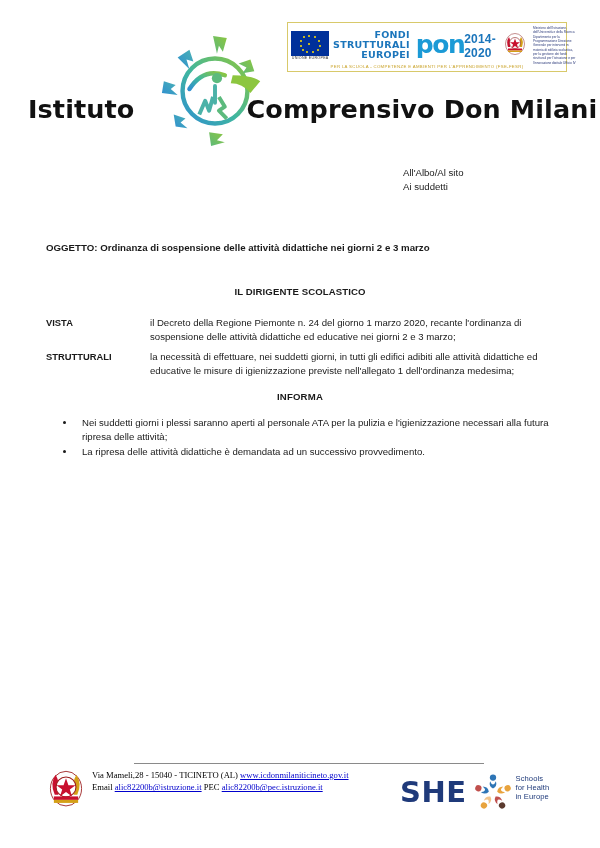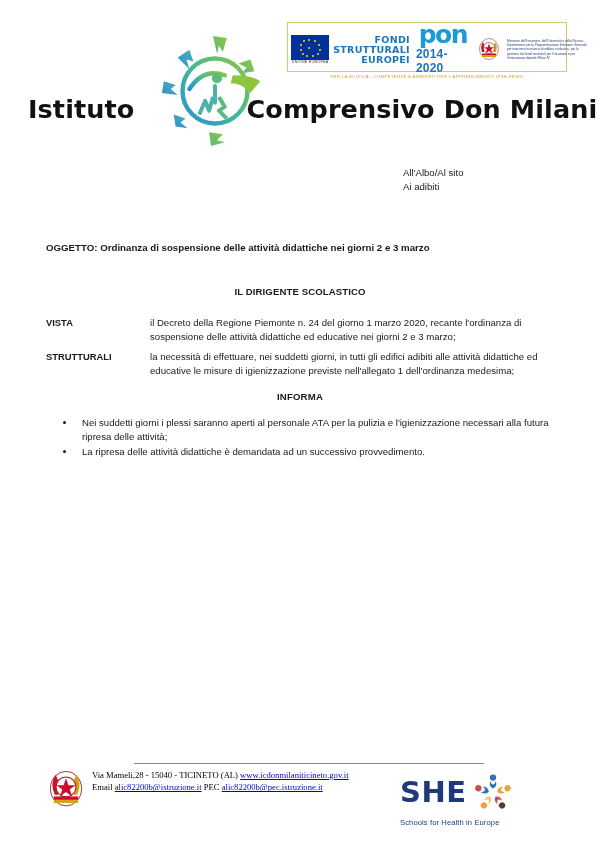--- a/index.html
+++ b/index.html
@@ -68,21 +68,21 @@
     text-align: right;
     line-height: 1.02;
     color: #1b75bb;
     font-weight: bold;
     font-size: 9.5px;
     letter-spacing: .3px;
     font-family: "DejaVu Sans", sans-serif;
   }
   .pon-logo {
     display: flex;
-    flex-direction: column;
+    flex-direction: row;
     align-items: center;
     margin-left: 2px;
   }
   .pon-word {
     font-size: 25px;
     font-weight: bold;
     color: #1b9ad6;
     line-height: .82;
     letter-spacing: -1.5px;
     font-family: "DejaVu Sans", sans-serif;
@@ -252,21 +252,21 @@
   .footer-text a {
     color: #0000cc;
     text-decoration: underline;
   }
   .she-logo {
     position: absolute;
     right: 4px;
     top: 8px;
     width: 150px;
     display: flex;
-    flex-direction: column;
+    flex-direction: row;
     align-items: flex-start;
   }
   .she-row { display: flex; align-items: center; }
   .she-word {
     font-family: "DejaVu Sans", sans-serif;
     font-size: 29px;
     font-weight: bold;
     color: #1f3a7a;
     letter-spacing: .5px;
     line-height: .95;
@@ -372,21 +372,21 @@
   <div class="school-title">
     <span class="t-first">Istituto</span><span>Comprensivo Don Milani</span>
   </div>
 </div>
 
 <div class="doc">
 
 
   <div class="recipients">
     <div>All'Albo/Al sito</div>
-    <div>Ai adibiti</div>
+    <div>Ai suddetti</div>
   </div>
 
   <div class="oggetto">OGGETTO: Ordinanza di sospensione delle attività didattiche nei giorni 2 e 3 marzo</div>
 
   <div class="center-head">IL DIRIGENTE SCOLASTICO</div>
 
   <div class="clause">
     <div class="clause-label">VISTA</div>
     <div class="clause-body">il Decreto della Regione Piemonte n. 24 del giorno 1 marzo 2020, recante l'ordinanza di  sospensione delle attività didattiche ed educative nei giorni 2 e 3 marzo;</div>
   </div>

